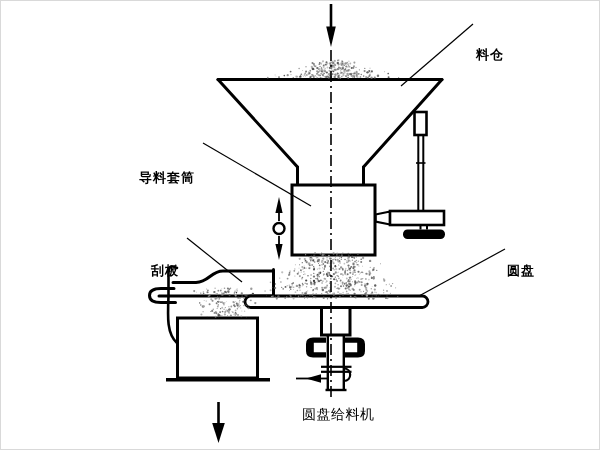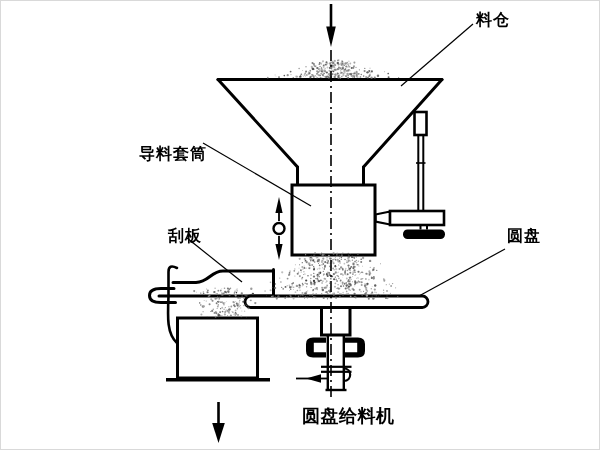--- a/index.html
+++ b/index.html
@@ -4,25 +4,25 @@
 <style>
   html,body{margin:0;padding:0;background:#ffffff;}
   #stage{
     position:relative;width:600px;height:450px;background:#ffffff;
     box-shadow:inset 0 0 0 1px #d9d9d9;
     font-family:"Liberation Sans","DejaVu Sans",sans-serif;
     overflow:hidden;
   }
   #drawing{position:absolute;left:0;top:0;}
   .lbl{
-    position:absolute;color:#000;font-size:16px;font-weight:bold;
-    line-height:1;letter-spacing:1px;white-space:nowrap;
+    position:absolute;color:#000;font-size:13px;font-weight:bold;
+    line-height:1;letter-spacing:1px;white-space:nowrap;margin-top:36px;
   }
   .caption{
-    position:absolute;color:#000;font-size:18px;font-weight:bold;
+    position:absolute;color:#000;font-size:14px;font-weight:normal;
     line-height:1;letter-spacing:0.5px;white-space:nowrap;
   }
 </style>
 </head>
 <body>
 
 <div id="stage">
 
 <svg id="drawing" width="600" height="450" viewBox="0 0 600 450">
 
@@ -1145,17 +1145,17 @@
 
   <g stroke="#000" stroke-width="1.2" fill="none">
     <line x1="473" y1="24" x2="401" y2="86"></line>
     <line x1="203" y1="143" x2="311" y2="206"></line>
     <line x1="187" y1="238" x2="242" y2="282"></line>
     <line x1="505" y1="249" x2="419" y2="296"></line>
   </g>
 </svg>
 
   <div class="lbl" style="left:476px;top:12px">料仓</div>
-  <div class="lbl" style="left:139px;top:146px">导料套筒</div>
-  <div class="lbl" style="left:168px;top:228px">刮板</div>
+  <div class="lbl" style="left:139px;top:135px">导料套筒</div>
+  <div class="lbl" style="left:151px;top:228px">刮板</div>
   <div class="lbl" style="left:507px;top:228px">圆盘</div>
   <div class="caption" style="left:302px;top:407px">圆盘给料机</div>
 </div>
 
 </body></html>

